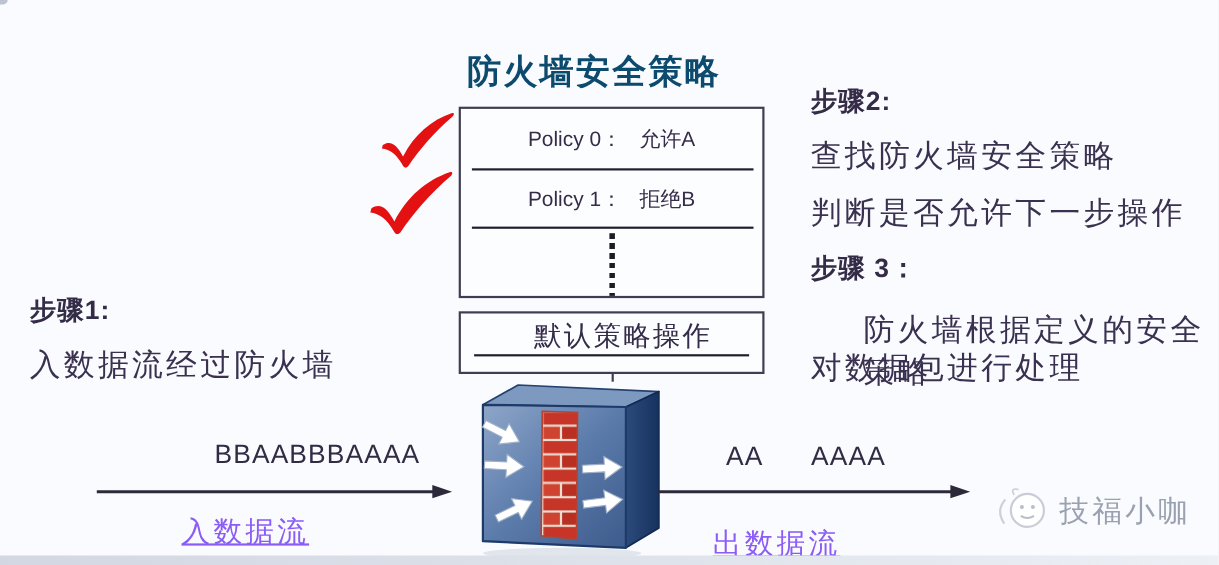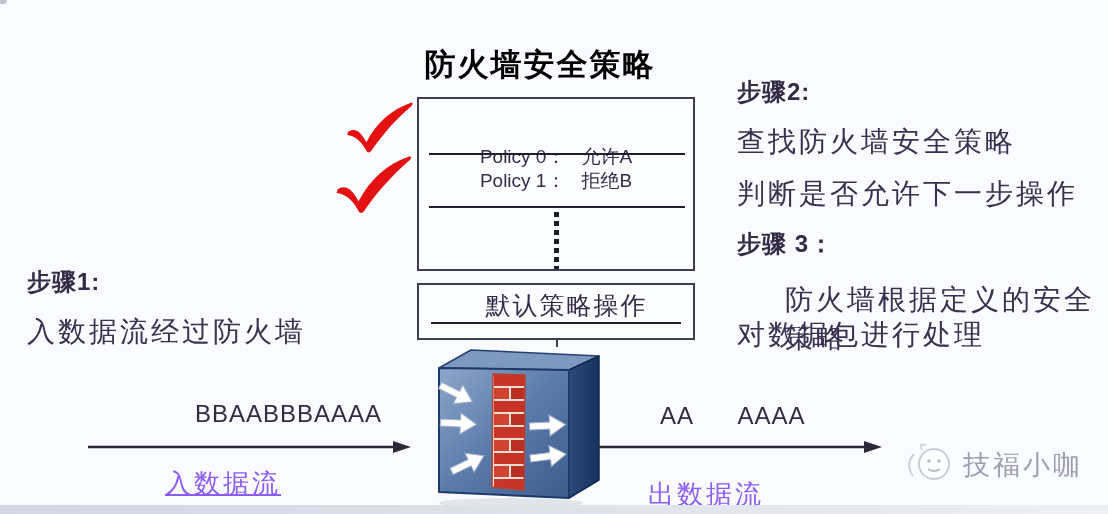--- a/index.html
+++ b/index.html
@@ -6,28 +6,28 @@
   html,body { background:#e8eaee; }
   .stage {
     position:relative; width:1108px; height:514px; overflow:hidden;
     background:#f9fbfe;
     font-family:"Liberation Sans","DejaVu Sans",sans-serif;
     color:#3a3150;
   }
   .abs { position:absolute; }
   .diagram-title {
     left:403px; top:44px; width:274px; text-align:center;
-    font-size:31px; font-weight:bold; color:#000000; letter-spacing:2px;
+    font-size:31px; font-weight:bold; color:#0c4a6e; letter-spacing:2px;
   }
   .policy-box {
     left:417px; top:97px; width:278px; height:174px;
     border:2px solid #3f3d55; background:rgba(255,255,255,.55);
   }
   .policy-row { left:417px; width:278px; text-align:center; font-size:19px; color:#352c49; }
-  .policy-row-0 { top:114px;margin-top:30px; }
+  .policy-row-0 { top:114px; }
   .policy-row-1 { top:168px; }
   .policy-action { margin-left:16px; }
   .divider { left:429px; width:256px; height:2px; background:#201e30; }
   .divider-0 { top:153px; }
   .divider-1 { top:206px; }
   .dots-col {
     left:554px; top:212px; width:5px; height:57px;
     background:repeating-linear-gradient(180deg,#1c1c28 0 5px,transparent 5px 9px);
   }
   .default-box {

